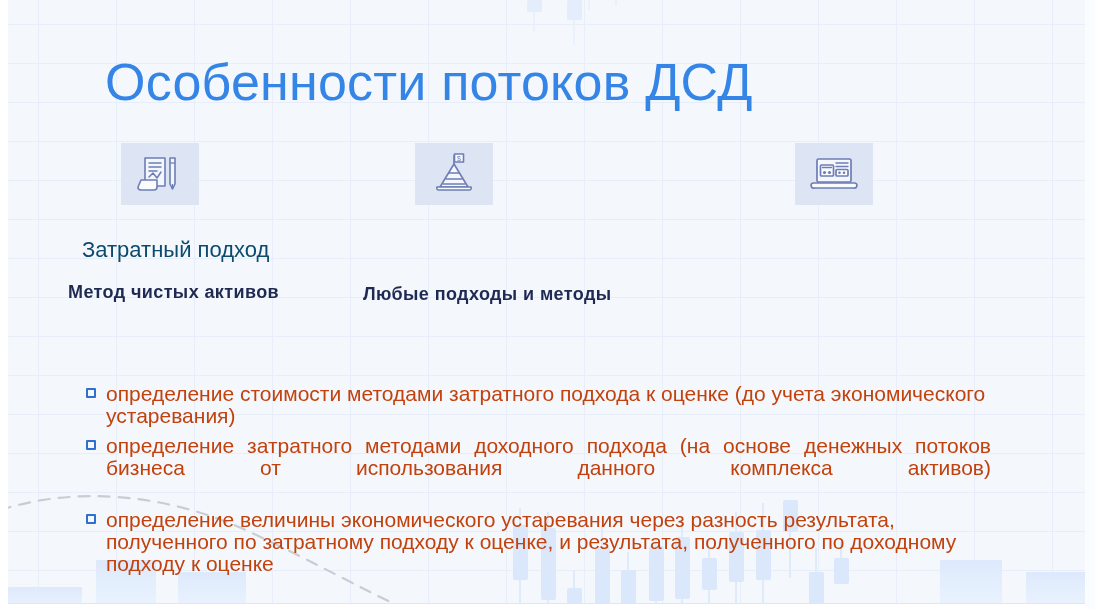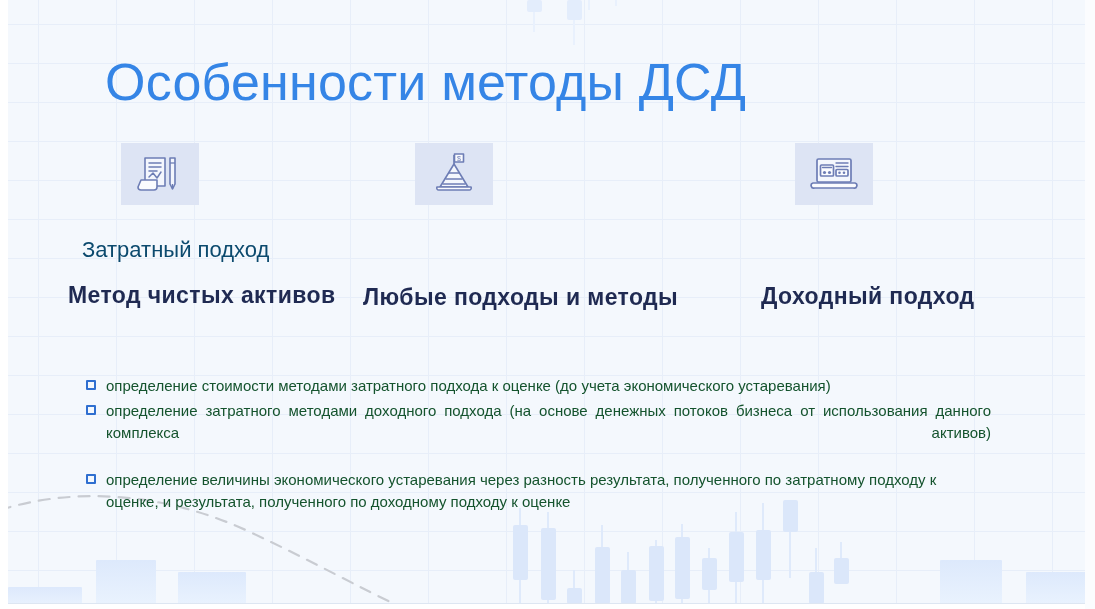--- a/index.html
+++ b/index.html
@@ -52,39 +52,40 @@
 
   .cap-main {
     position:absolute;
     font-size:22px; font-weight:400;
     color:#0c4a6e;
     white-space:nowrap;
   }
   .cap-main.red { color:#ff0000; }
   .cap-sub {
     position:absolute;
-    font-size:23px; font-weight:bold;
+    font-size:18px; font-weight:bold;
     color:#1f2a52;
     letter-spacing:.4px;
     white-space:nowrap;
   }
 
   
   #bullets { position:absolute; left:86px; top:375px; width:905px; }
   .bullet { position:relative; padding-left:20px; margin-bottom:3px; }
   .bullet .marker {
     position:absolute; left:0; top:5px;
     width:10px; height:10px;
     border:2px solid #2f6fd0;
     border-radius:1px;
   }
   .bullet .btext {
     display:block;
-    font-size:15px; line-height:22px;
-    color:#14532d;
+    font-size:21px; line-height:22px;
+    color:#c2410c;
+    margin-top:8px;
   }
   .bullet.justify .btext { text-align:justify; }
   .bullet.justify .btext::after { content:""; display:inline-block; width:100%; }
 </style>
 </head>
 <body>
 
 <div id="slide">
 
   <div id="bg-layer">
@@ -175,21 +176,21 @@
     <svg style="position:absolute;left:0;top:470px;width:420px;height:139px" viewBox="0 0 420 139">
       <path d="M0,40 C70,18 160,20 250,62 C310,90 360,118 405,139" fill="none" stroke="#c9ccd2" stroke-width="2.2" stroke-dasharray="11 9" stroke-linecap="round"></path>
     </svg>
 
     <div class="baseline"></div>
     <div class="edge-bottom"></div>
     <div class="edge-left"></div>
     <div class="edge-right"></div>
   </div>
 
-  <div id="title">Особенности методы ДСД</div>
+  <div id="title">Особенности потоков ДСД</div>
 
   <div class="col" style="left:121px">
     <div class="icon-box">
       <svg width="46" height="44" viewBox="0 0 46 44">
         <g fill="none" stroke="#6d7db5" stroke-width="1.6" stroke-linejoin="round">
           <path d="M8 6 h20 v28 h-20 z" fill="#f3f6fd"></path>
           <path d="M4 28 h16 v7 a3 3 0 0 1 -3 3 h-13 a3 3 0 0 1 -3 -3 z" fill="#fafbfe"></path>
           <path d="M33 6 h5 v26 l-2.5 5 l-2.5 -5 z" fill="#f3f6fd"></path>
           <path d="M33 11 h5" stroke-width="1.3"></path>
           <path d="M35.5 32 v5" stroke-width="1.3"></path>
@@ -242,21 +243,20 @@
         </g>
         <g fill="#6d7db5">
           <circle cx="14.5" cy="18.5" r="1.6"></circle>
           <circle cx="19.5" cy="18.5" r="1.6"></circle>
           <circle cx="29.5" cy="18.8" r="1.3"></circle>
           <circle cx="34" cy="18.8" r="1.3"></circle>
         </g>
       </svg>
     </div>
   </div>
-  <div class="cap-sub" style="left:761px; top:283px">Доходный подход</div>
 
   <div id="bullets">
     <div class="bullet">
       <span class="marker"></span>
       <span class="btext">определение стоимости методами затратного подхода к оценке (до учета экономического устаревания)</span>
     </div>
     <div class="bullet justify">
       <span class="marker"></span>
       <span class="btext">определение затратного методами доходного подхода (на основе денежных потоков бизнеса от использования данного комплекса активов)</span>
     </div>

